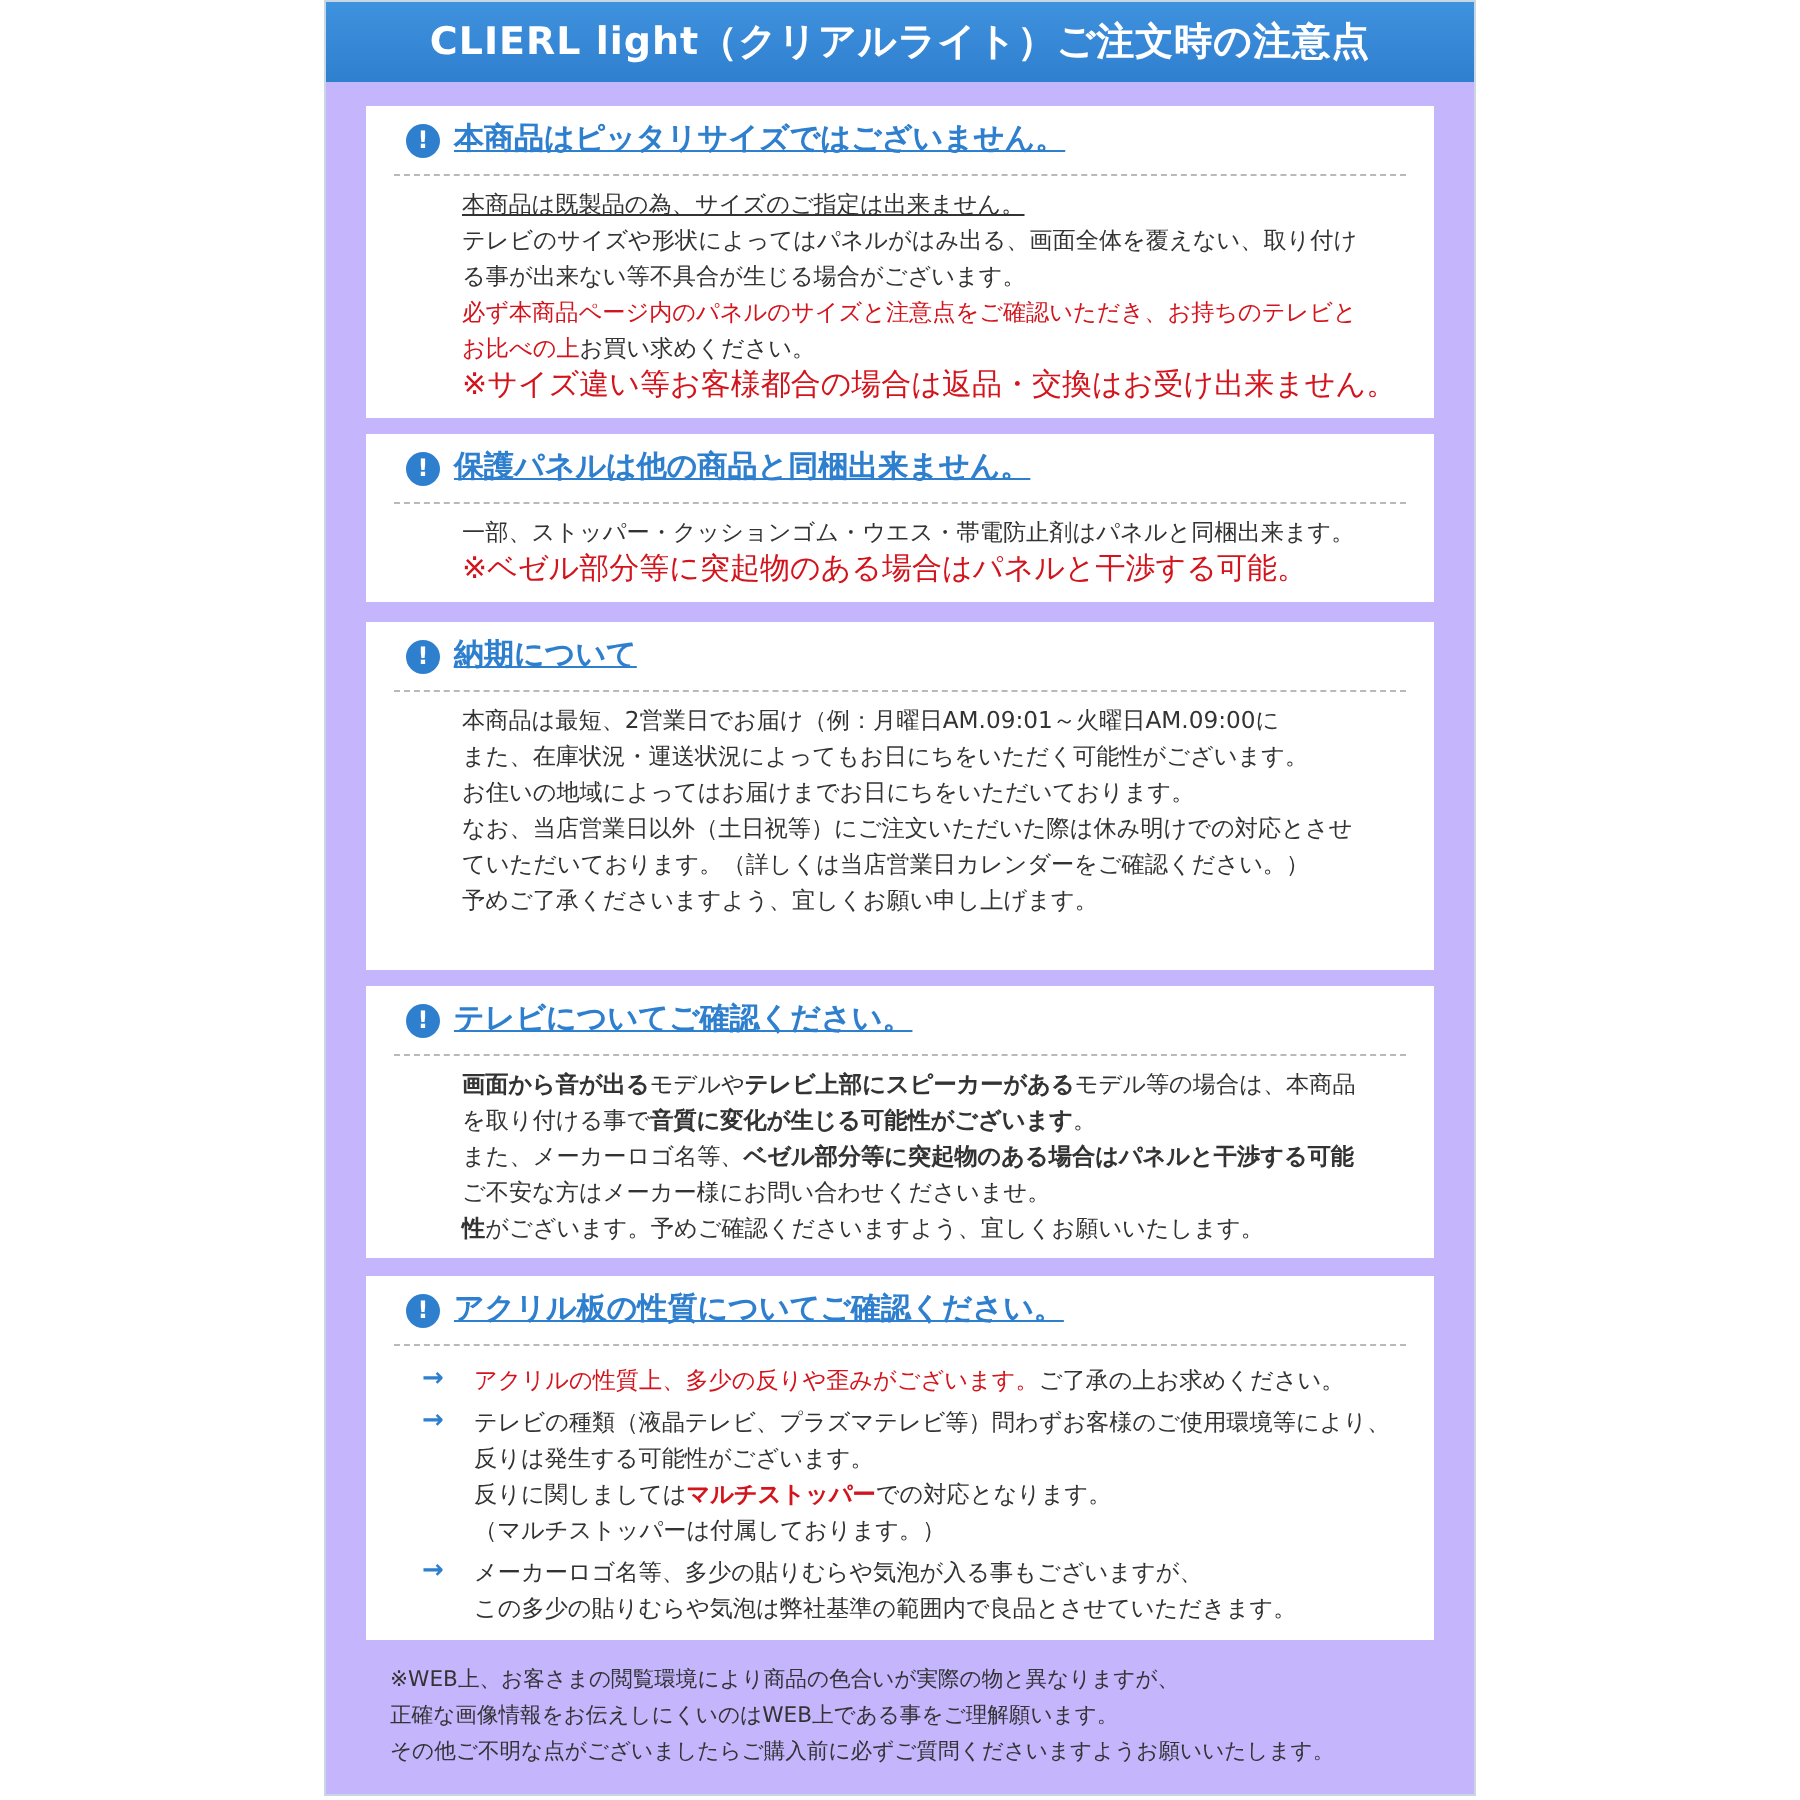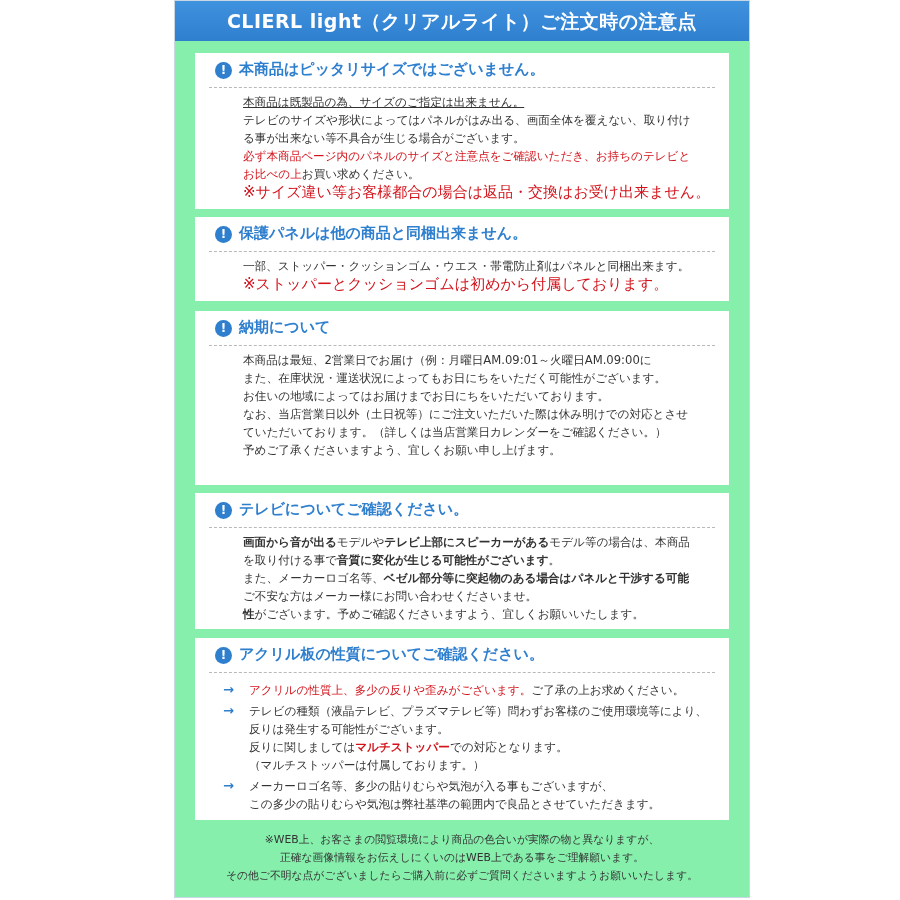--- a/index.html
+++ b/index.html
@@ -1,40 +1,40 @@
 <!DOCTYPE html>
 <html><head>
 <meta charset="utf-8">
 <style>
   html, body { margin: 0; padding: 0; background: #ffffff; }
   body { width: 900px; height: 900px; position: relative; overflow: hidden;
          font-family: "DejaVu Sans", "Liberation Sans", sans-serif; color: #333333; }
   .frame { position: absolute; left: 162px; top: 0; width: 576px; height: 898px;
-           background: #86efac; border: 1px solid #c9d6e3; box-sizing: border-box; margin-left: 12px; }
+           background: #c4b5fd; border: 1px solid #c9d6e3; box-sizing: border-box; }
   .title-bar { position: absolute; left: 0; top: 0; width: 100%; height: 40px;
                background: linear-gradient(#3f92de, #2f7fcf); color: #ffffff;
                font-weight: bold; font-size: 19px; line-height: 40px; text-align: center;
                letter-spacing: 0.5px; }
   .card { position: absolute; left: 20px; width: 534px; background: #ffffff; box-sizing: border-box; }
   .card-head { position: relative; height: 34px; margin: 0 14px; border-bottom: 1px dashed #b9b9b9; }
   .alert-icon { position: absolute; left: 6px; top: 9px; width: 17px; height: 17px; border-radius: 50%;
                 background: #2f7fcf; color: #ffffff; font-weight: bold; font-size: 12px;
                 line-height: 17px; text-align: center; }
   .card-title { position: absolute; left: 30px; top: 7px; font-size: 15px; font-weight: bold;
-                color: #2f7fcf; white-space: nowrap; }
+                color: #2f7fcf; white-space: nowrap; text-decoration: underline; }
   .card-body { padding: 5px 14px 8px 48px; font-size: 11.6px; line-height: 18px; }
   .line { display: block; white-space: nowrap; }
   .red { color: #d3141c; }
   .red-small { color: #d3141c; font-size: 15px; }
   .b { font-weight: bold; text-align: center; }
   .u { text-decoration: underline; }
   .arrow-item { position: relative; padding-left: 26px; margin-top: 3px; }
   .arrow { position: absolute; left: 0; top: 0; color: #2f7fcf; font-weight: bold; font-size: 13px; }
-  .footer { position: absolute; left: 0; top: 830px; width: 100%; text-align: center;
-            font-size: 10.8px; line-height: 18px; color: #333333; }
+  .footer { position: absolute; left: 0; top: 830px; width: 100%; text-align: left;
+            font-size: 10.8px; line-height: 18px; color: #333333; padding-left: 32px; }
 </style>
 </head>
 <body>
 
 <div class="frame">
   <div class="title-bar">CLIERL light（クリアルライト）ご注文時の注意点</div>
 
   <div class="card" style="top:52px;height:156px;">
     <div class="card-head">
       <span class="alert-icon">!</span>
@@ -50,21 +50,21 @@
     </div>
   </div>
 
   <div class="card" style="top:216px;height:84px;">
     <div class="card-head">
       <span class="alert-icon">!</span>
       <span class="card-title">保護パネルは他の商品と同梱出来ません。</span>
     </div>
     <div class="card-body">
       <span class="line">一部、ストッパー・クッションゴム・ウエス・帯電防止剤はパネルと同梱出来ます。</span>
-      <span class="line red-small">※ストッパーとクッションゴムは初めから付属しております。</span>
+      <span class="line red-small">※ベゼル部分等に突起物のある場合はパネルと干渉する可能。</span>
     </div>
   </div>
 
   <div class="card" style="top:310px;height:174px;">
     <div class="card-head">
       <span class="alert-icon">!</span>
       <span class="card-title">納期について</span>
     </div>
     <div class="card-body">
       <span class="line">本商品は最短、2営業日でお届け（例：月曜日AM.09:01～火曜日AM.09:00に</span>

